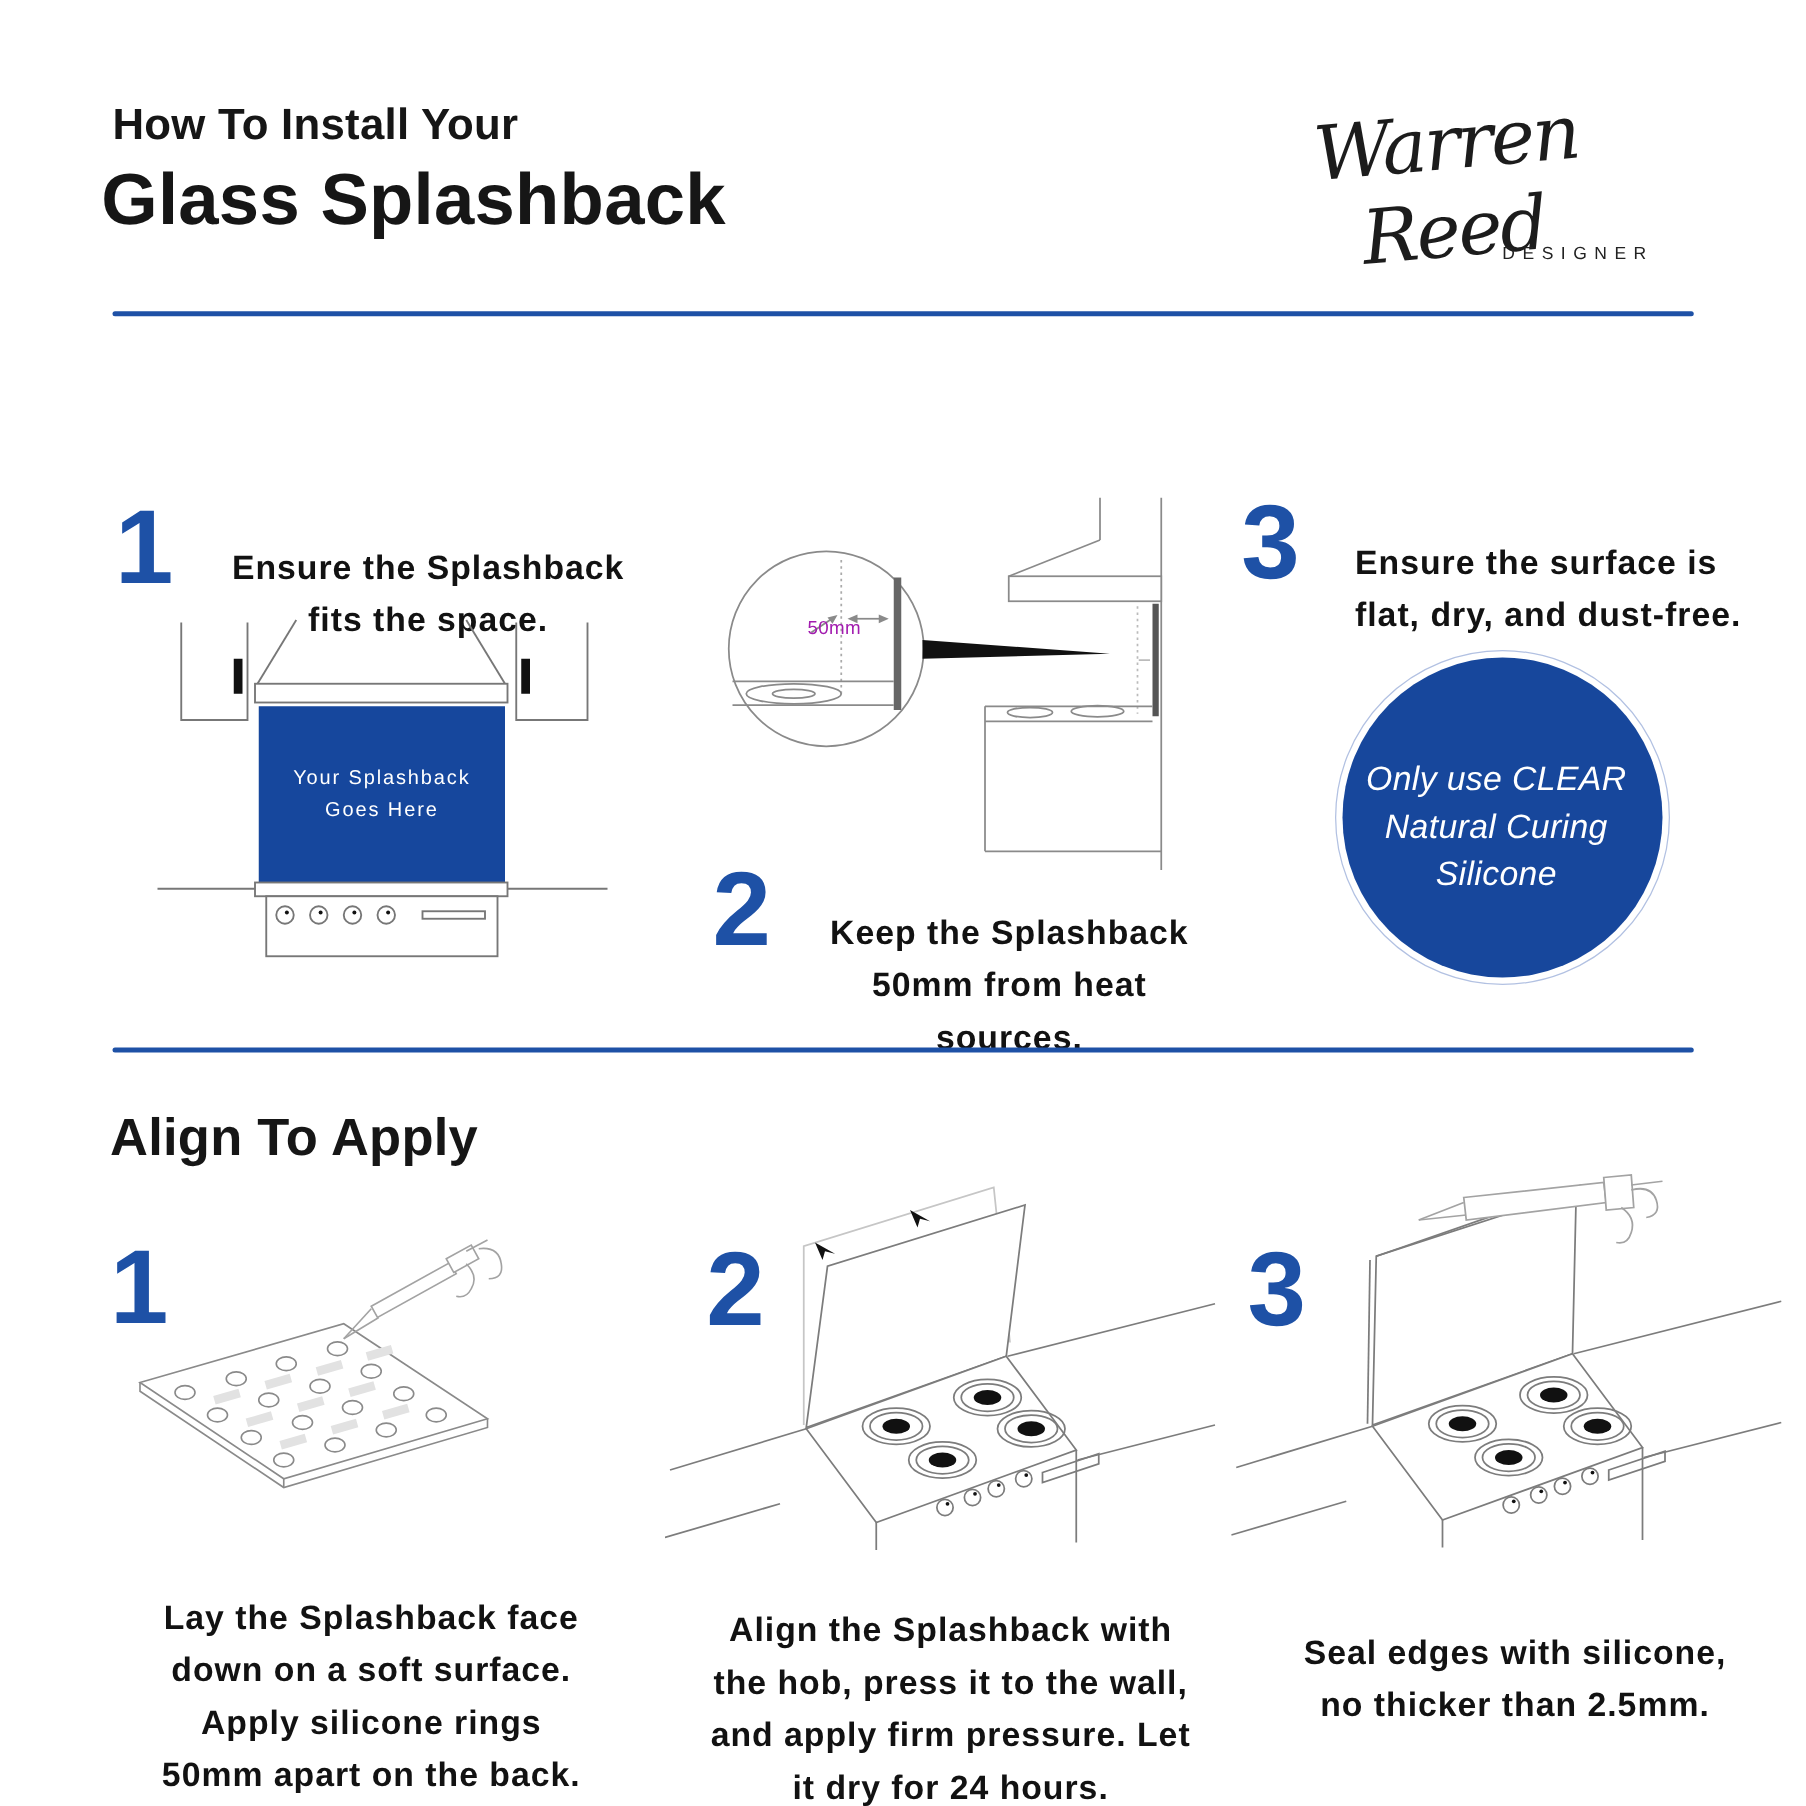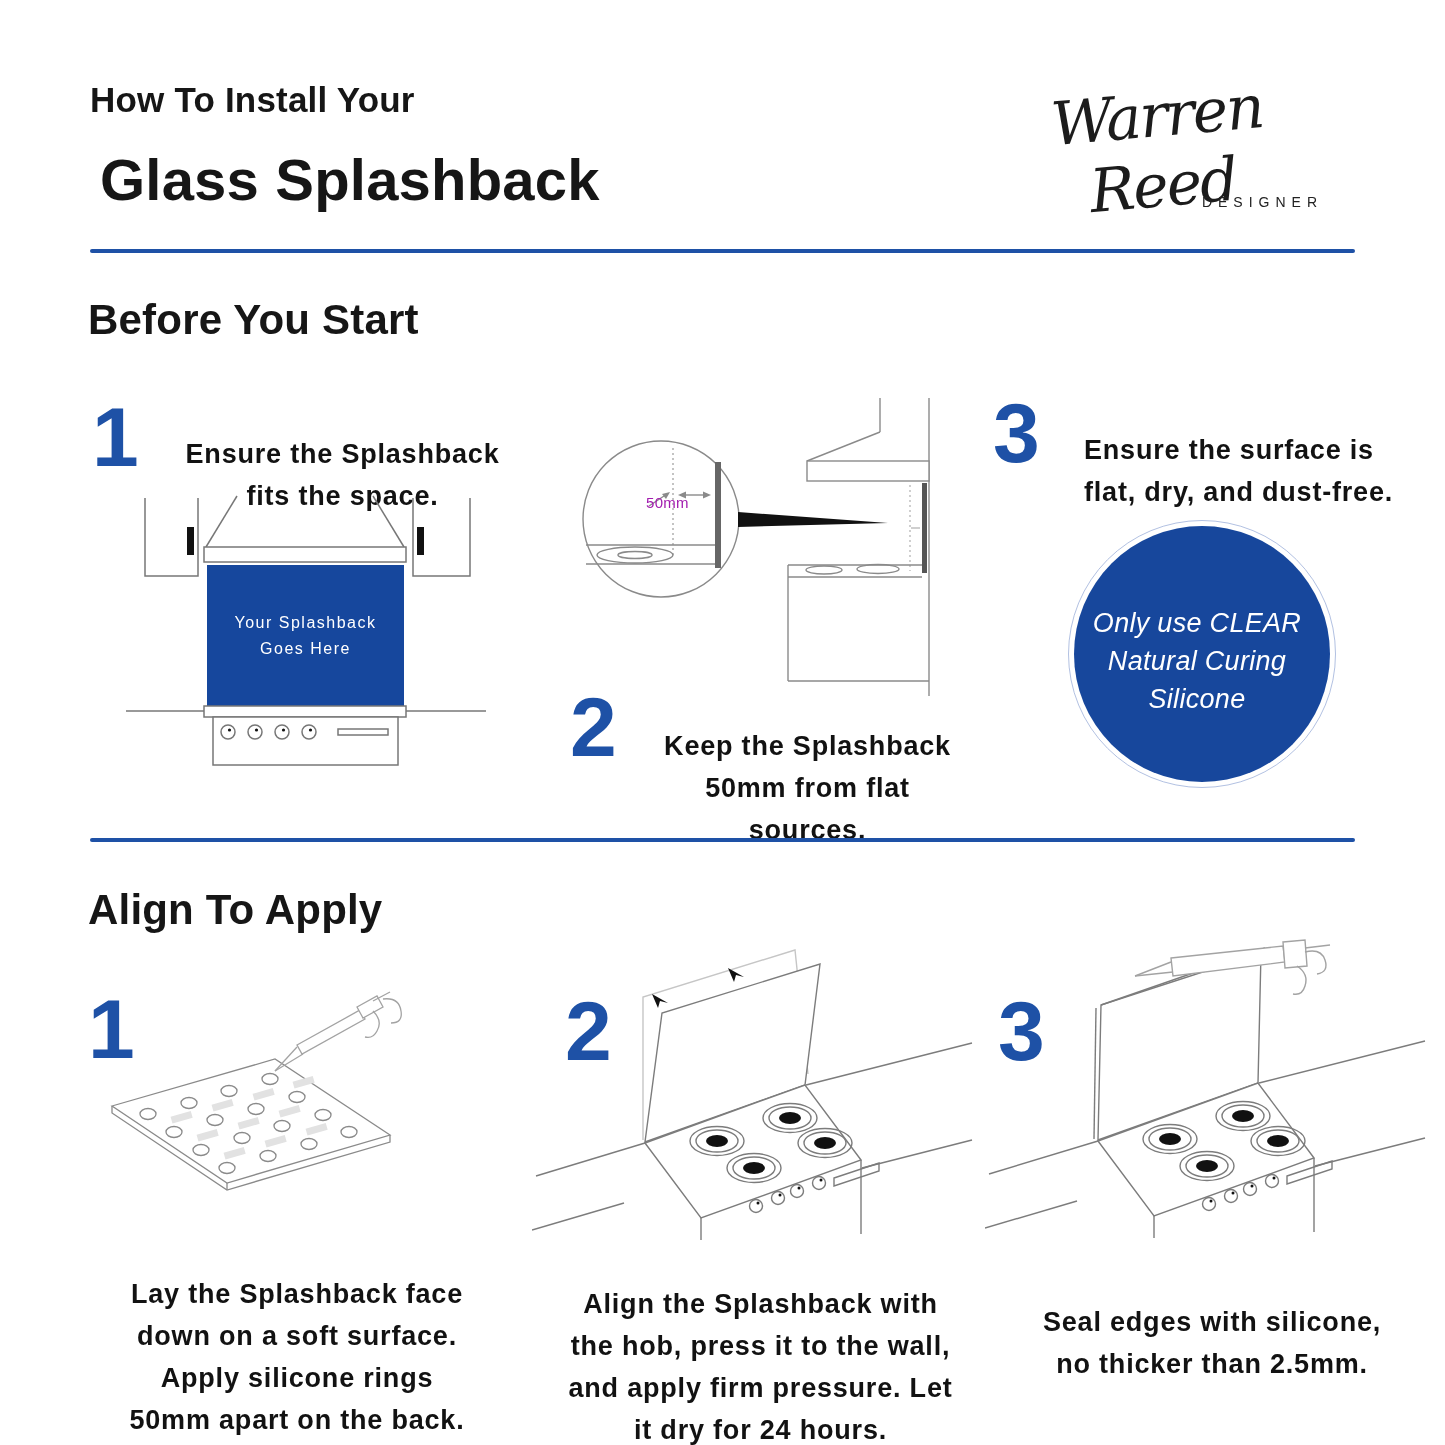--- a/index.html
+++ b/index.html
@@ -8,21 +8,21 @@
     --badge:#17479c;
     --ink:#161616;
   }
   html,body{margin:0;padding:0;background:#fff;}
   .page{
     position:relative;width:1445px;height:1445px;background:#ffffff;overflow:hidden;
     font-family:"Liberation Sans", sans-serif;color:var(--ink);
   }
   
   .title-line1{position:absolute;left:90px;top:80px;font-size:35px;font-weight:700;letter-spacing:.2px;}
-  .title-line2{position:absolute;left:100px;top:126px;font-size:58px;font-weight:700;letter-spacing:.2px;margin-top:20px;}
+  .title-line2{position:absolute;left:81px;top:126px;font-size:58px;font-weight:700;letter-spacing:.2px;}
   .logo{position:absolute;left:975px;top:62px;width:370px;height:165px;}
   .logo-script{
     position:absolute;left:0;top:18px;width:100%;text-align:center;
     font-family:"DejaVu Serif", serif;font-style:italic;font-weight:500;
     font-size:60px;color:#1c1c1c;transform:rotate(-5deg);letter-spacing:-2px;
   }
   .logo-sub{position:absolute;right:22px;top:132px;font-size:14px;font-weight:500;letter-spacing:6px;color:#222;}
   .divider{position:absolute;left:90px;width:1265px;height:4px;background:var(--accent);border-radius:2px;}
   .d1{top:249px;} .d2{top:838px;}
   
@@ -70,21 +70,20 @@
 <div class="page">
 
   <div class="title-line1">How To Install Your</div>
   <div class="title-line2">Glass Splashback</div>
   <div class="logo">
     <div class="logo-script">Warren Reed</div>
     <div class="logo-sub">DESIGNER</div>
   </div>
   <div class="divider d1"></div>
 
-  <div class="sec-heading sec1">Before You Start</div>
 
   <div class="stepnum n-b1">1</div>
   <div class="steptext t-b1">Ensure the Splashback
 fits the space.</div>
 
   <div class="illo illoA">
     <svg width="400" height="295" viewBox="0 0 400 295">
       <g fill="none" stroke="#777" stroke-width="1.5">
         <g>
           <path d="M27 6 V84 H80 V6"></path>
@@ -116,21 +115,21 @@
           <rect x="220" y="237" width="50" height="6"></rect>
         </g>
       </g>
     </svg>
     <div class="sp-label">Your Splashback
 Goes Here</div>
   </div>
 
   <div class="stepnum n-b2">2</div>
   <div class="steptext t-b2">Keep the Splashback
-50mm from flat
+50mm from heat
 sources.</div>
 
   <div class="illo illoB">
     <svg width="435" height="300" viewBox="0 0 435 300">
       <g fill="none" stroke="#8a8a8a" stroke-width="1.4">
         <circle cx="103" cy="121" r="78"></circle>
         <line x1="115" y1="50" x2="115" y2="160" stroke-dasharray="2 3" stroke="#aaa"></line>
         <g>
           <line x1="91" y1="108" x2="109" y2="96"></line>
           <polygon points="112,94 104,96 108,101" fill="#8a8a8a" stroke="none"></polygon>

